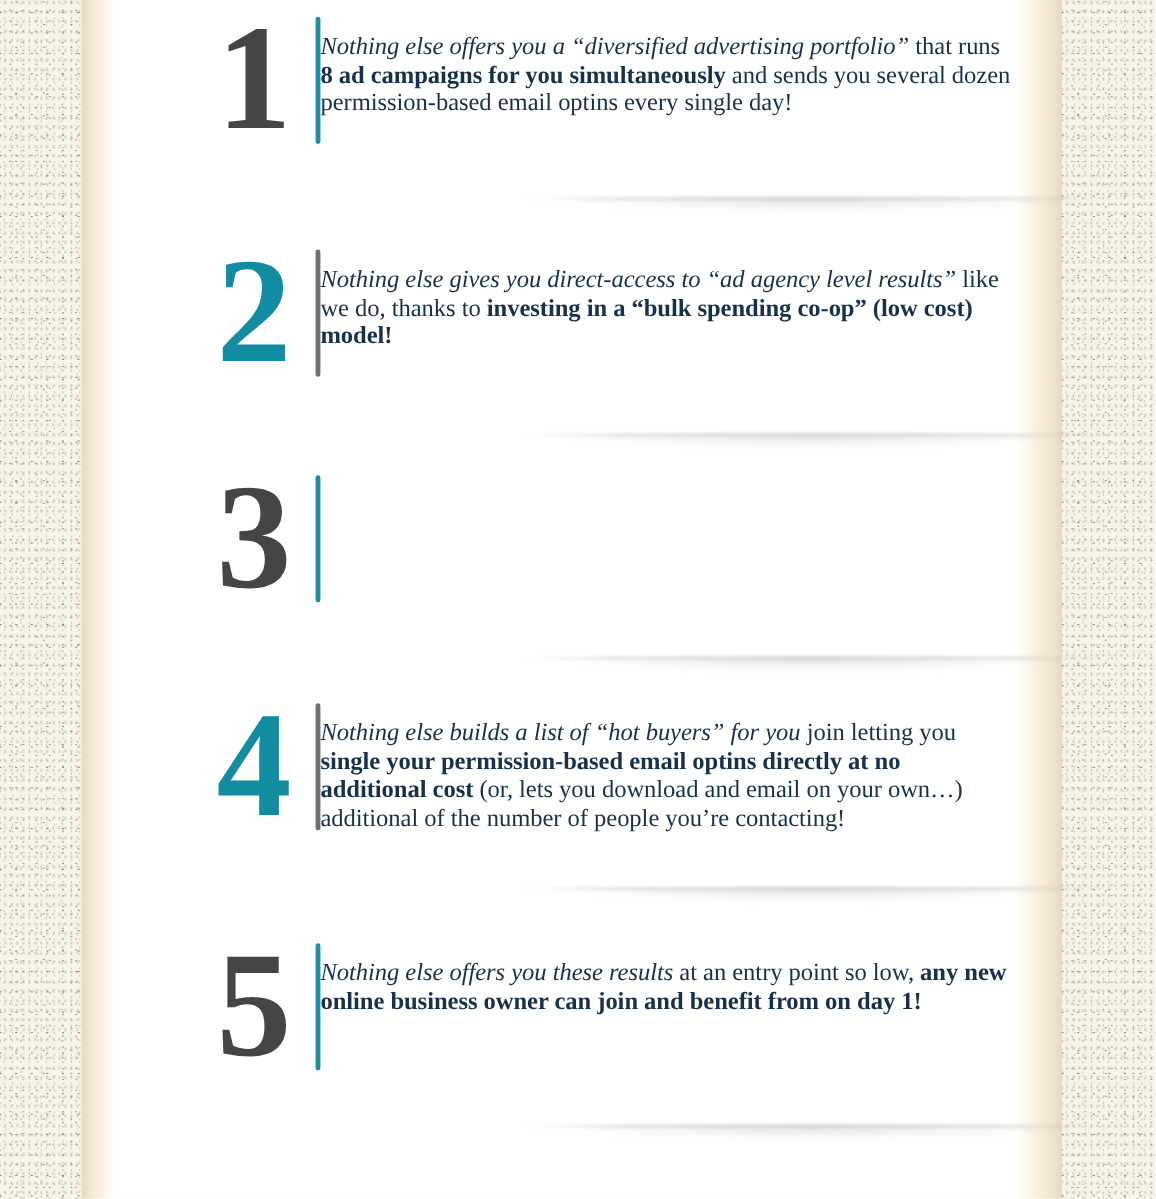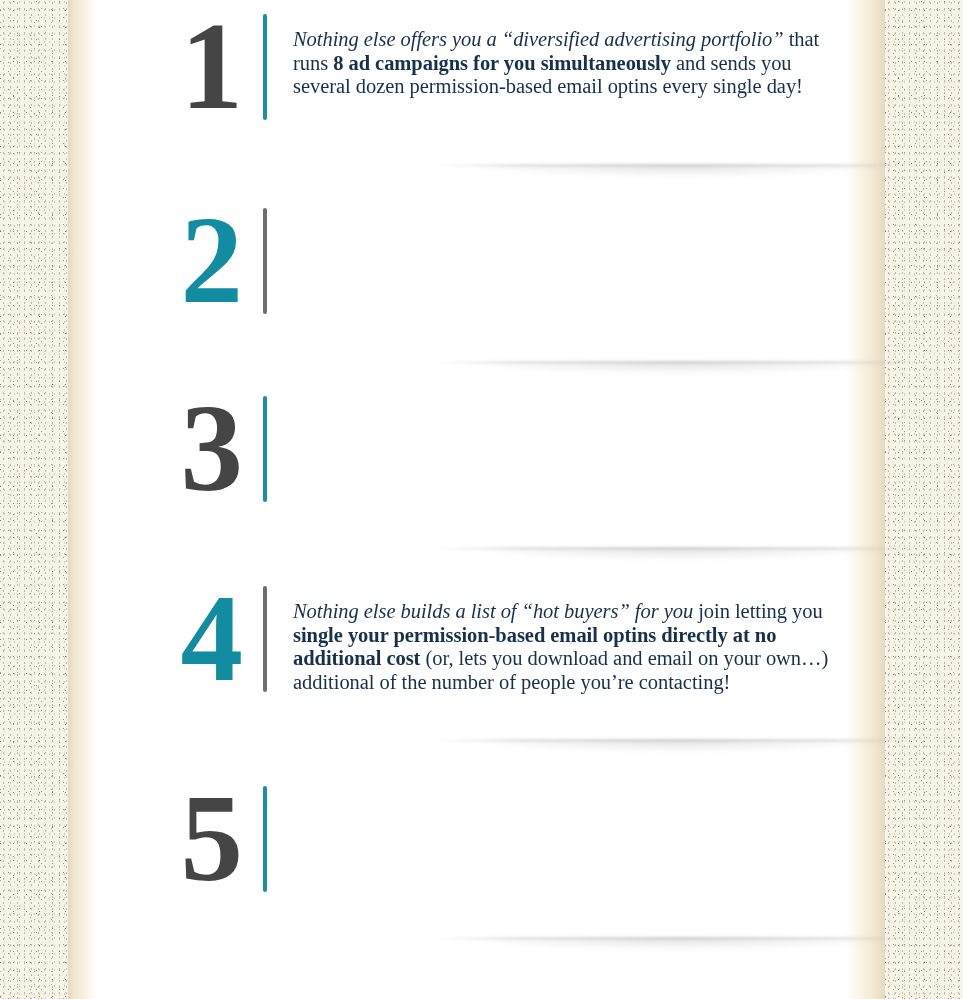--- a/index.html
+++ b/index.html
@@ -63,21 +63,21 @@
     -webkit-font-smoothing:antialiased;
   }
   .num.gray{color:#454545;}
   .num.teal{color:#118ca0;}
 
   .bar{flex:0 0 4px;width:4px;border-radius:2px;align-self:stretch;margin-top:8px;margin-bottom:6px;}
   .bar.teal{background:#1b8fa3;}
   .bar.gray{background:#6e6e6e;}
 
   .copy{
-    flex:1;padding-left:26px;padding-top:22px;
+    flex:1;padding-top:22px;
     color:#16304e;
     font-size:20.5px;line-height:1.155;
     letter-spacing:-0.05px;
   }
   .copy i{font-style:italic;}
   .copy b{font-weight:700;}
 
   
   .divider{position:relative;height:1px;margin:0 auto;width:560px;}
   .divider::before{
@@ -106,38 +106,40 @@
         <div class="num gray">1</div>
       </div>
       <div class="bar teal"></div>
       <div class="copy"><i>Nothing else offers you a “diversified advertising portfolio” </i><span>that runs </span><b>8 ad campaigns for you simultaneously</b><span> and sends you several dozen permission-based email optins every single day!</span></div>
     </div>
     <div class="item" style="position: absolute; left: 0px; right: 0px; top: 200px;">
       <div class="num-wrap">
         <div class="num teal">2</div>
       </div>
       <div class="bar gray"></div>
+      <div class="copy"><i>Nothing else  gives you direct-access to “ad agency level results”</i><span> like we do, thanks to </span><b>investing in a “bulk spending co-op” (low cost) model!</b></div>
     </div>
     <div class="item" style="position: absolute; left: 0px; right: 0px; top: 388px;">
       <div class="num-wrap">
         <div class="num gray">3</div>
       </div>
       <div class="bar teal"></div>
     </div>
     <div class="item" style="position: absolute; left: 0px; right: 0px; top: 578px;">
       <div class="num-wrap">
         <div class="num teal">4</div>
       </div>
       <div class="bar gray"></div>
       <div class="copy"><i>Nothing else builds a list of “hot buyers” for you</i><span> join letting you </span><b>single your permission-based email optins directly at no additional cost</b><span> (or, lets you download and email on your own…) additional of the number of people you’re contacting!</span></div>
     </div>
     <div class="item" style="position: absolute; left: 0px; right: 0px; top: 778px;">
       <div class="num-wrap">
         <div class="num gray">5</div>
       </div>
       <div class="bar teal"></div>
+      <div class="copy"><i>Nothing else offers you these results</i><span> at an entry point so low, </span><b>any new online business owner can join and benefit from on day 1!</b></div>
     </div>
     <div class="divider" style="position: absolute; top: 165px; left: 300px; width: 560px;"></div>
     <div class="divider" style="position: absolute; top: 362px; left: 300px; width: 560px;"></div>
     <div class="divider" style="position: absolute; top: 548px; left: 300px; width: 560px;"></div>
     <div class="divider" style="position: absolute; top: 740px; left: 300px; width: 560px;"></div>
     <div class="divider" style="position: absolute; top: 938px; left: 300px; width: 560px;"></div>
   </div>
 
 </body></html>

